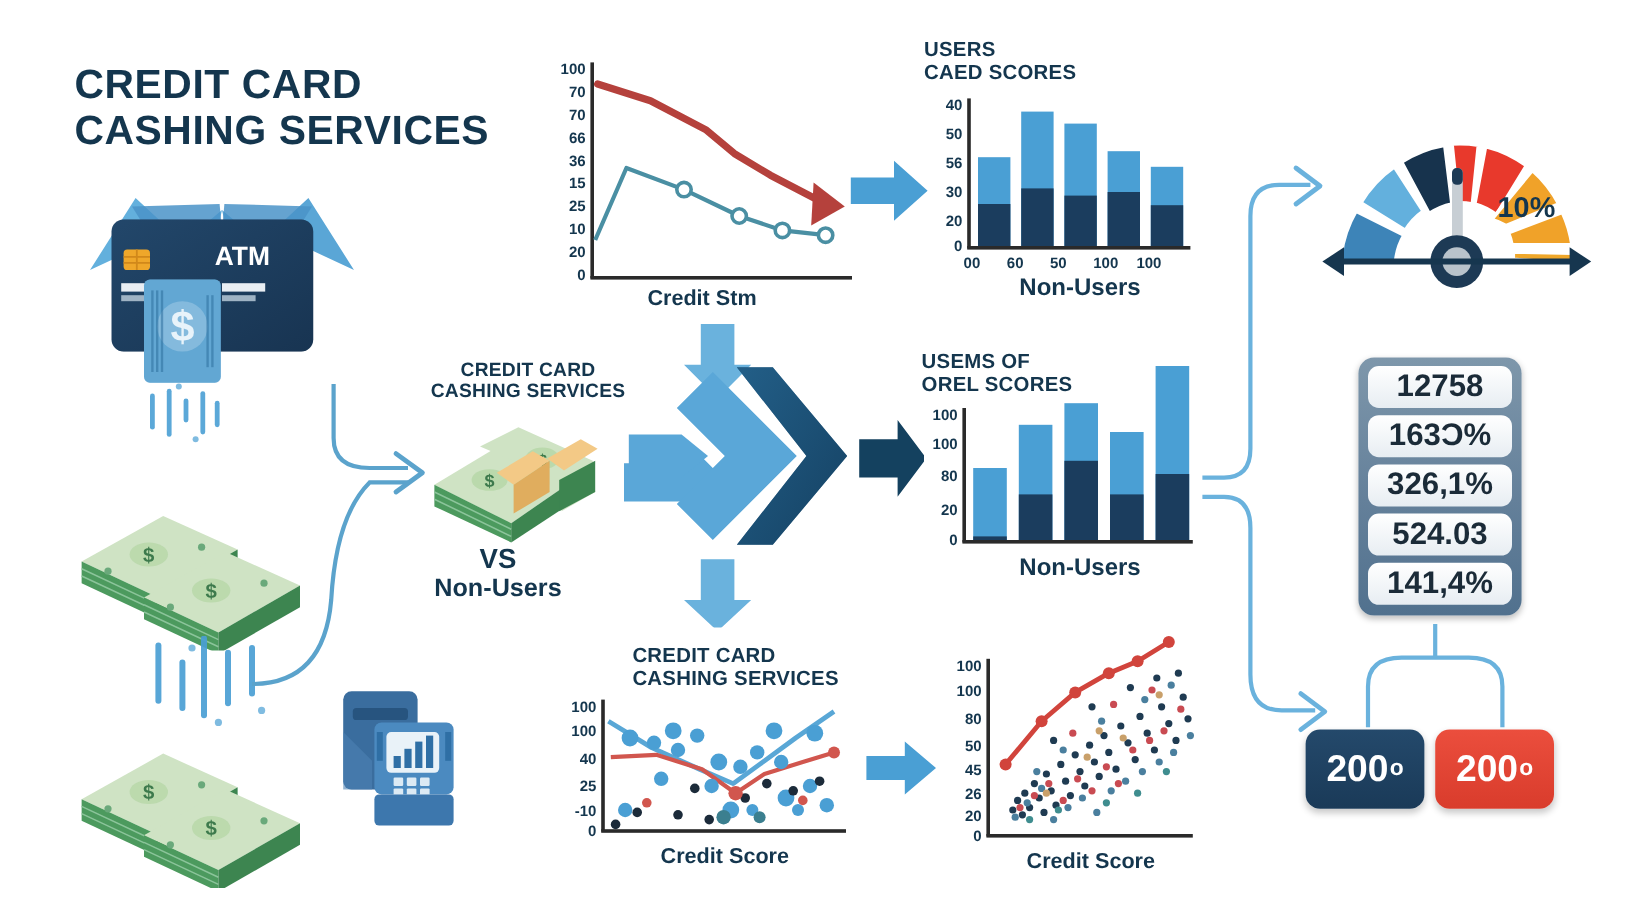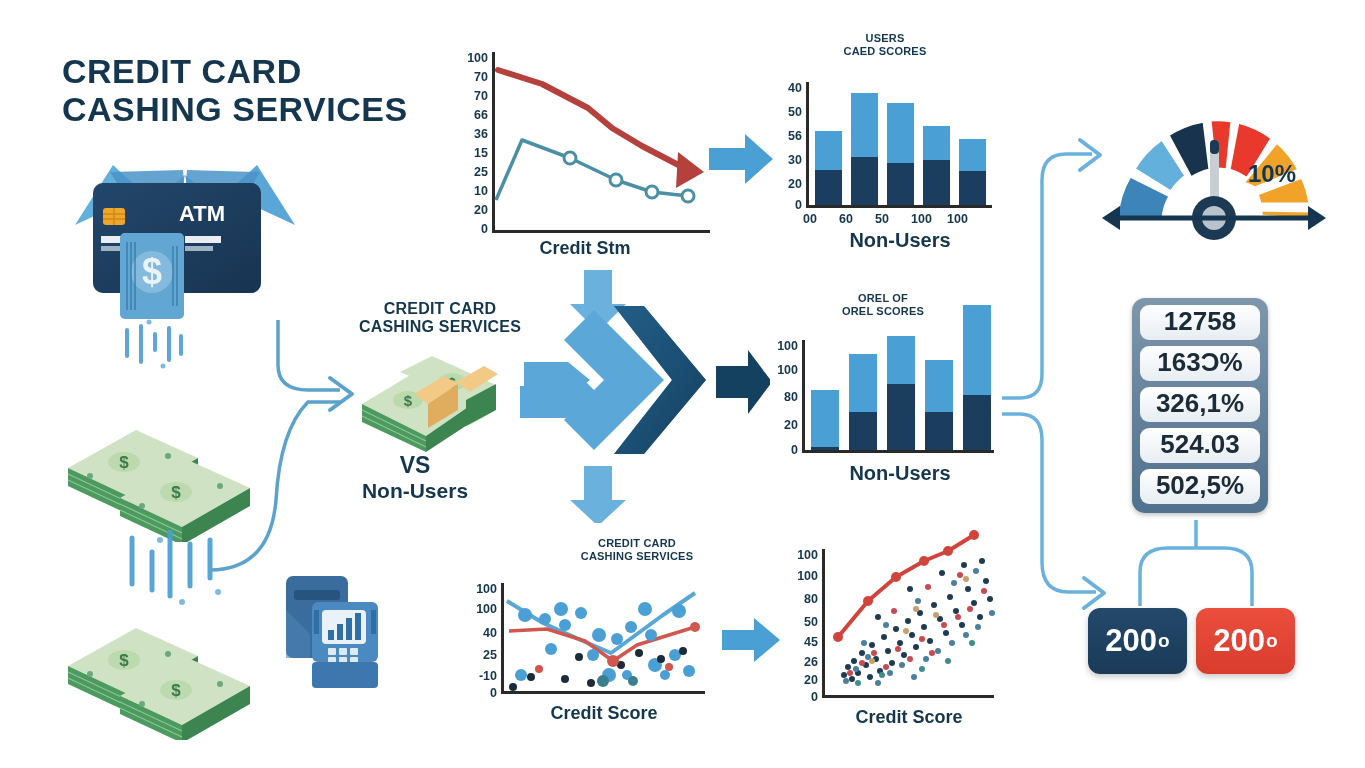--- a/index.html
+++ b/index.html
@@ -3,22 +3,22 @@
 <meta charset="utf-8">
 <style>
   html,body{margin:0;padding:0;background:#ffffff;}
   body{width:1365px;height:768px;overflow:hidden;
        font-family:"Liberation Sans",sans-serif;color:#16364f;}
   #stage{position:relative;width:1365px;height:768px;background:#fff;}
   .abs{position:absolute;}
 
   
   .bigtitle{font-weight:bold;color:#14364e;letter-spacing:.5px;line-height:1.12;}
-  .chart-title{font-weight:bold;color:#14364e;line-height:1.14;font-size:11px;
-               letter-spacing:.2px;text-align:center;}
+  .chart-title{font-weight:bold;color:#14364e;line-height:1.14;font-size:17px;
+               letter-spacing:.2px;}
   .axis-label{font-weight:bold;color:#14364e;font-size:18px;text-align:center;}
   .tick{font-weight:bold;color:#14364e;font-size:12.5px;text-align:right;
         line-height:1;}
   .tickx{font-weight:bold;color:#14364e;font-size:12.5px;text-align:left;}
 
   .axisline{position:absolute;background:#2a2a2a;}
 
   
   .panel{background:linear-gradient(180deg,#7e97ab 0%,#64809a 55%,#51718e 100%);
          border-radius:13px;padding:7px 8px 9px 8px;box-shadow:0 2px 5px rgba(0,0,0,.25);}
@@ -345,21 +345,21 @@
         <stop offset="0%" stop-color="#2a6d99"></stop>
           <stop offset="100%" stop-color="#0f3350"></stop>
       </linearGradient>
     </defs>
 
     <path d="M196 98 H228 V82 L252 114 L228 146 V130 H196 Z" fill="#14415f"></path>
   </svg>
 
   <div class="abs" style="left:760px;top:292px;width:250px;height:210px;">
     <div class="chart-title abs" style="left:8px;top:0px;width:230px;">
-      <div>OREL OF</div>
+      <div>USEMS OF</div>
       <div>OREL SCORES</div>
     </div>
 
     <div class="axisline" style="left:42px;top:48px;width:2.5px;height:112px;"></div>
     <div class="axisline" style="left:42px;top:158px;width:192px;height:2.5px;"></div>
 
     <div class="tick abs" style="left:0px;top:48px;width:38px;">100</div>
     <div class="tick abs" style="left:0px;top:72px;width:38px;">100</div>
     <div class="tick abs" style="left:0px;top:99px;width:38px;">80</div>
     <div class="tick abs" style="left:0px;top:127px;width:38px;">20</div>
@@ -396,21 +396,21 @@
     <path d="M80 30 L100 45 L80 60" stroke="#6ab2dd" stroke-width="4" fill="none" stroke-linecap="round" stroke-linejoin="round"></path>
     <path d="M2 304 H20 Q42 304 42 330 V452 Q42 482 68 482 H96" stroke="#6ab2dd" stroke-width="3.5" fill="none"></path>
     <path d="M84 468 L104 483 L84 498" stroke="#6ab2dd" stroke-width="4" fill="none" stroke-linecap="round" stroke-linejoin="round"></path>
   </svg>
 
   <div class="abs panel" style="left:1132px;top:298px;width:120px;">
     <div class="panel-row">12758</div>
     <div class="panel-row">163Ɔ%</div>
     <div class="panel-row">326,1%</div>
     <div class="panel-row">524.03</div>
-    <div class="panel-row">502,5%</div>
+    <div class="panel-row">141,4%</div>
   </div>
 
   <svg class="abs" style="left:1090px;top:520px;" width="220" height="95" viewBox="0 0 220 95">
     <path d="M50 86 V52 Q50 28 78 28 H134 Q162 28 162 52 V86" stroke="#6ab2dd" stroke-width="3.5" fill="none"></path>
     <path d="M106 0 V28" stroke="#6ab2dd" stroke-width="3.5" fill="none"></path>
   </svg>
 
   <div class="abs badge badge-navy" style="left:1088px;top:608px;width:99px;height:66px;">
     <span>200</span>
       <span class="sm">o</span>

